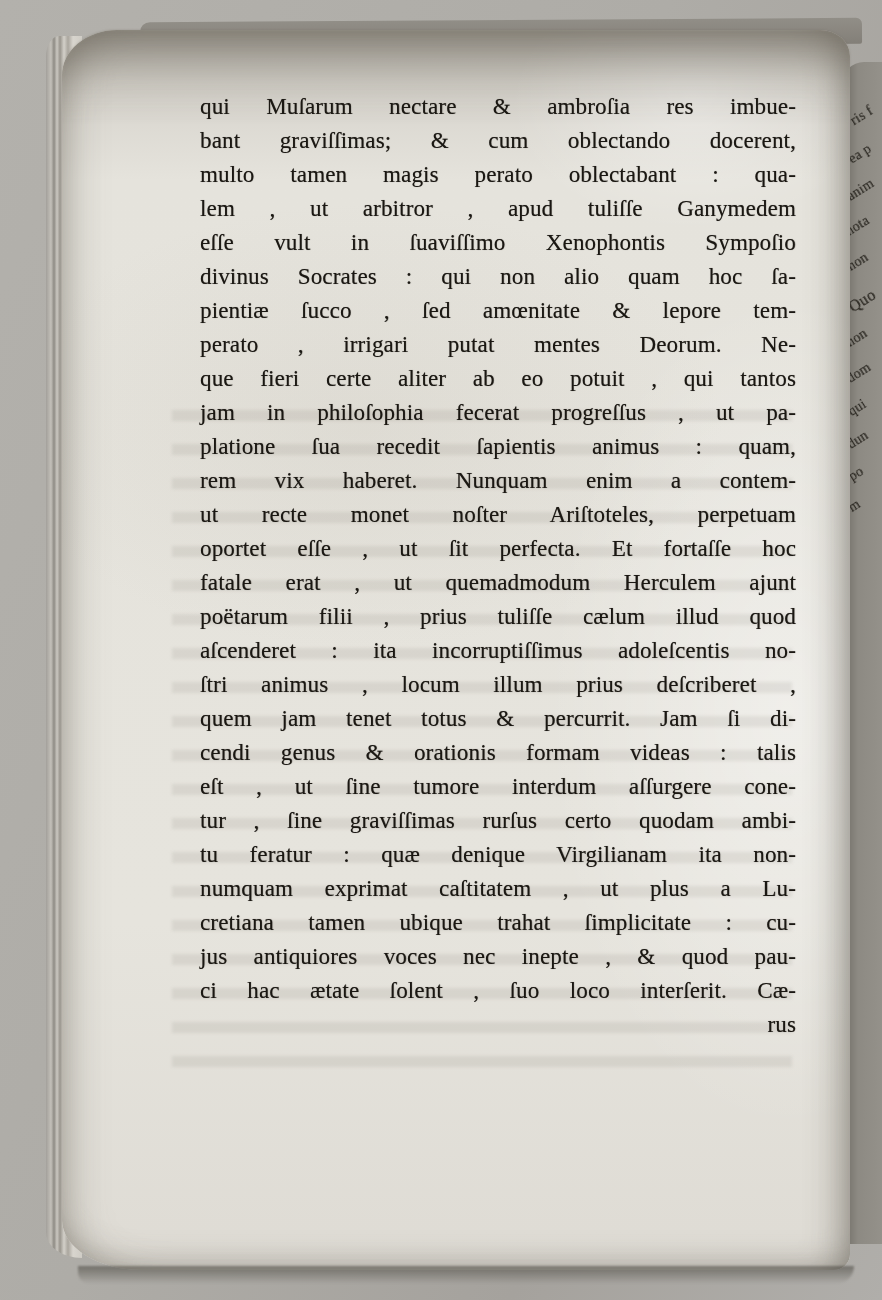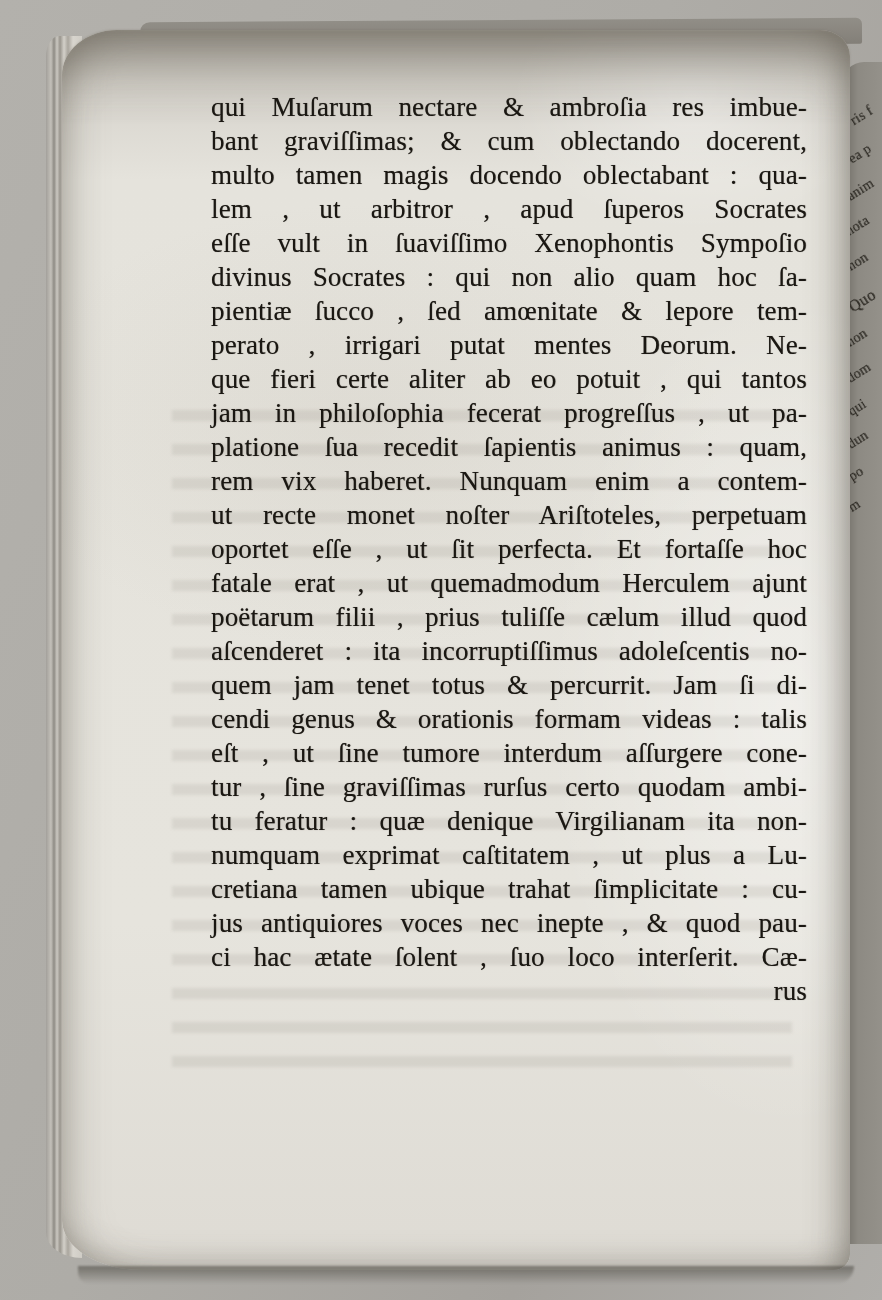--- a/index.html
+++ b/index.html
@@ -69,22 +69,22 @@
     filter:blur(1px);
   }
   
   .showthrough{
     position:absolute;left:110px;top:380px;width:620px;height:680px;
     background:repeating-linear-gradient(180deg,
       rgba(96,90,78,.10) 0 11px, rgba(96,90,78,0) 11px 34px);
     filter:blur(1.6px);
   }
   .text-block{
-    position:absolute;left:149px;top:60px;width:596px;
-    color:#1a1712;font-size:27px;line-height:34px;
+    position:absolute;left:138px;top:60px;width:596px;
+    color:#1a1712;font-size:23px;line-height:34px;
     letter-spacing:.15px;
     text-shadow:.3px .3px .7px rgba(26,22,16,.55);
   }
   .line{height:34px;text-align:justify;text-align-last:justify;}
   .line.catchword{text-align-last:right;}
   
   .bottom-shadow{
     position:absolute;left:78px;top:1266px;width:776px;height:18px;
     background:linear-gradient(180deg,rgba(58,55,48,.50),rgba(58,55,48,0));
     border-radius:0 0 60px 40px;filter:blur(1.2px);
@@ -113,35 +113,36 @@
     <span class="frag">m</span>
   </div>
 
   <div class="page">
     <div class="top-mottle"></div>
     <div class="showthrough"></div>
 
     <div class="text-block">
       <div class="line">qui Muſarum nectare &amp; ambroſia res imbue-</div>
       <div class="line">bant graviſſimas; &amp; cum oblectando docerent,</div>
-      <div class="line">multo tamen magis docendo oblectabant : qua-</div>
-      <div class="line">lem , ut arbitror , apud ſuperos Socrates</div>
+      <div class="line">multo tamen magis perato oblectabant : qua-</div>
+      <div class="line">lem , ut arbitror , apud tuliſſe Ganymedem</div>
       <div class="line">eſſe vult in ſuaviſſimo Xenophontis Sympoſio</div>
       <div class="line">divinus Socrates : qui non alio quam hoc ſa-</div>
       <div class="line">pientiæ ſucco , ſed amœnitate &amp; lepore tem-</div>
       <div class="line">perato , irrigari putat mentes Deorum. Ne-</div>
       <div class="line">que fieri certe aliter ab eo potuit , qui tantos</div>
       <div class="line">jam in philoſophia fecerat progreſſus , ut pa-</div>
       <div class="line">platione ſua recedit ſapientis animus : quam,</div>
       <div class="line">rem vix haberet. Nunquam enim a contem-</div>
       <div class="line">ut recte monet noſter Ariſtoteles, perpetuam</div>
       <div class="line">oportet eſſe , ut ſit perfecta. Et fortaſſe hoc</div>
       <div class="line">fatale erat , ut quemadmodum Herculem ajunt</div>
       <div class="line">poëtarum filii , prius tuliſſe cælum illud quod</div>
       <div class="line">aſcenderet : ita incorruptiſſimus adoleſcentis no-</div>
+      <div class="line">ſtri animus , locum illum prius deſcriberet ,</div>
       <div class="line">quem jam tenet totus &amp; percurrit. Jam ſi di-</div>
       <div class="line">cendi genus &amp; orationis formam videas : talis</div>
       <div class="line">eſt , ut ſine tumore interdum aſſurgere cone-</div>
       <div class="line">tur , ſine graviſſimas rurſus certo quodam ambi-</div>
       <div class="line">tu feratur : quæ denique Virgilianam ita non-</div>
       <div class="line">numquam exprimat caſtitatem , ut plus a Lu-</div>
       <div class="line">cretiana tamen ubique trahat ſimplicitate : cu-</div>
       <div class="line">jus antiquiores voces nec inepte , &amp; quod pau-</div>
       <div class="line">ci hac ætate ſolent , ſuo loco interſerit. Cæ-</div>
       <div class="line catchword">rus</div>

